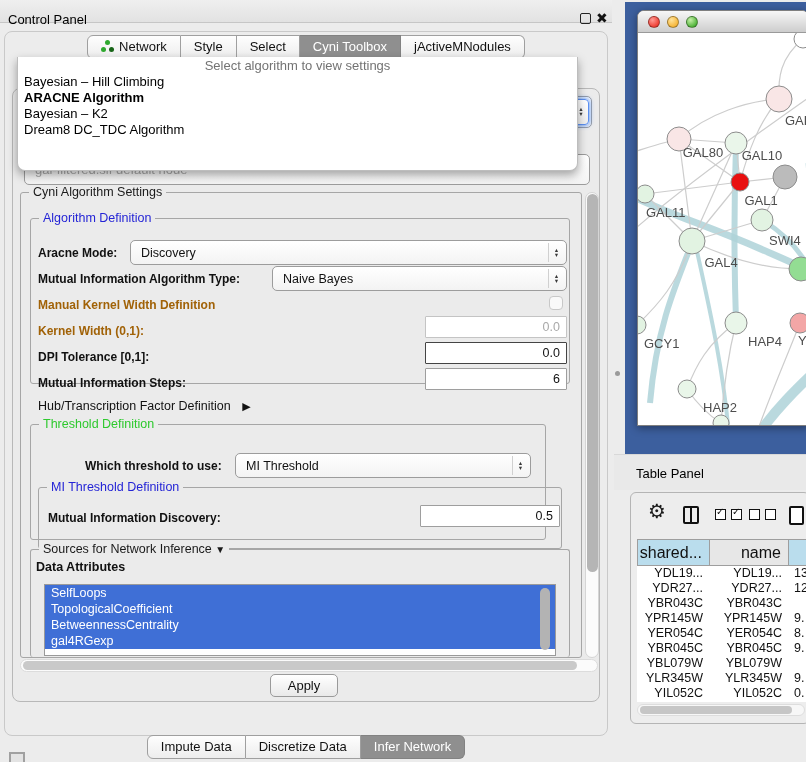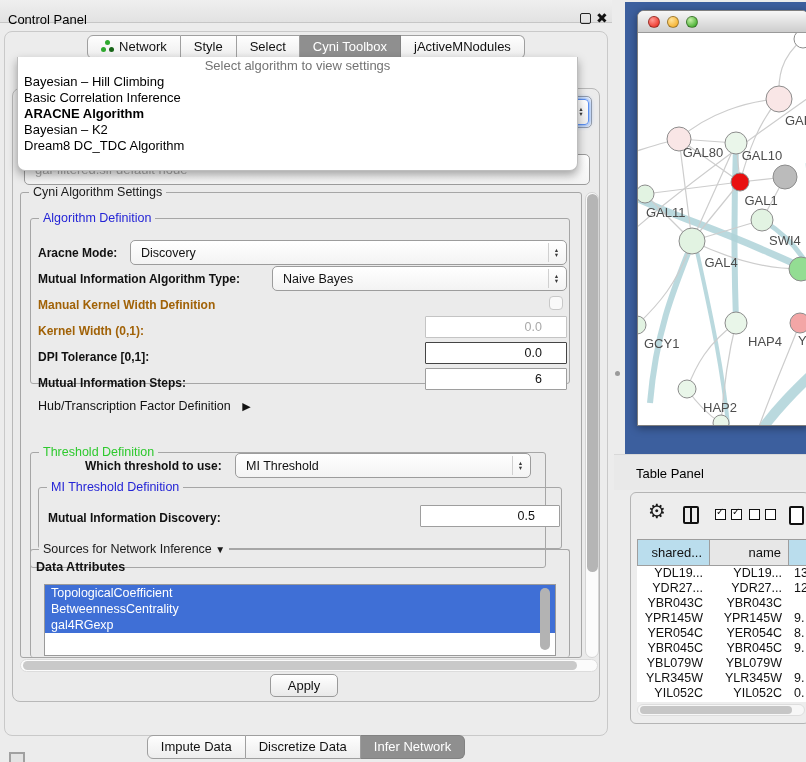--- a/index.html
+++ b/index.html
@@ -40,27 +40,27 @@
   .dd-item { height:16px; line-height:16px; padding-left:6px; font-size:13px; color:#000; white-space:nowrap; }
   .dd-item.sel { font-weight:bold; }
 
   .group { border:1px solid #a6a6a6; border-radius:3px; }
   .gtitle { position:absolute; top:-8px; left:8px; background:#ebebeb; padding:0 4px; font-size:12.5px; line-height:15px; white-space:nowrap; color:#1a1a1a; }
   .t-blue { color:#2424d6; }
   .t-green { color:#2ec92e; }
 
   .lbl { position:absolute; font-size:12px; font-weight:bold; white-space:nowrap; }
   .lbl.dis { color:#a16207; }
-  .field { position:absolute; background:#fff; border:1px solid #9e9e9e; font-size:12.5px; text-align:right; padding:0 24px; line-height:20px; border-radius:1px; }
+  .field { position:absolute; background:#fff; border:1px solid #9e9e9e; font-size:12.5px; text-align:right; padding:0 6px; line-height:20px; border-radius:1px; }
   .field.dis { color:#a9a9a9; border-color:#c4c4c4; }
   .field.hot { border-color:#444; }
 
   #g-settings { left:20px; top:192px; width:562px; height:466px; }
   #g-algdef  { left:30px; top:218px; width:540px; height:166px; }
-  #g-thresh  { left:30px; top:452px; width:516px; height:116px;padding-left:36px; }
+  #g-thresh  { left:30px; top:424px; width:516px; height:116px;padding-left:36px; }
   #g-mithr   { left:38px; top:487px; width:524px; height:62px; }
   #g-mithr .gtitle, #g-thresh .gtitle, #g-algdef .gtitle, #g-sources .gtitle { background:#ebebeb; }
   #g-sources { left:30px; top:549px; width:540px; height:108px; border-bottom:none; }
 
   .cb { position:absolute; width:14px; height:14px; border:1px solid #c8c8c8; border-radius:4px; background:#f9f9f9; }
 
   #attr-list { left:44px; top:584px; width:512px; height:72px; background:#fff; border:1px solid #9a9a9a; overflow:hidden; }
   .attr { height:16px; line-height:16px; padding-left:6px; font-size:12.5px; background:#3f6fd6; color:#fff; white-space:nowrap; }
   #attr-scroll { left:540px; top:588px; width:10px; height:62px; background:#b3b3b3; border-radius:5px; z-index:3; }
 
@@ -93,21 +93,21 @@
   #tp-strip { left:614px; top:454px; width:192px; height:36px; background:#e9e9e9; border-top:1px solid #d8d8d8; }
   #tp-title { left:636px; top:466px; font-size:13px; color:#000; }
   #table-box { left:630px; top:492px; width:180px; height:232px; background:#ededed; border:1px solid #b5b5b5; border-radius:6px; overflow:hidden; }
   .ticon { position:absolute; top:13px; }
   #ic-gear { left:17px; top:6px; font-size:20px; color:#1a1a1a; }
   #ic-cols { left:52px; width:16px; height:18px; border:2px solid #111; border-radius:2px; }
   #ic-cols::after { content:""; position:absolute; left:5px; top:0; bottom:0; border-left:2px solid #111; }
   .cbx { position:absolute; top:16px; width:11px; height:11px; border:1.6px solid #111; background:#fff; }
   .cbx .tick { position:absolute; left:0px; top:-4px; font-size:10px; font-weight:bold; color:#111; }
   #ic-doc { left:158px; width:15px; height:19px; border:2px solid #111; border-radius:2px; background:#fff; }
-  .th { position:absolute; top:46px; height:27px; border:1px solid #9e9e9e; border-left:none; background:#e7e7e7; font-size:13px; display:flex; align-items:center; justify-content:flex-end; padding-right:7px; }
+  .th { position:absolute; top:46px; height:27px; border:1px solid #9e9e9e; border-left:none; background:#e7e7e7; font-size:16px; display:flex; align-items:center; justify-content:flex-end; padding-right:7px; }
   .th.first { border-left:1px solid #9e9e9e; }
   .th.blue { background:#badded; }
   #rows { position:absolute; left:6px; top:73px; width:174px; height:136px; background:#fff; overflow:hidden; }
   .trow { display:flex; height:15px; line-height:15px; font-size:12.5px; }
   .tc { white-space:nowrap; overflow:hidden; }
   .tc1 { width:73px; text-align:right; padding-right:7px; }
   .tc2 { width:79px; text-align:right; padding-right:7px; }
   .tc3 { width:22px; text-align:left; padding-left:5px; }
   #t-hscroll { position:absolute; left:6px; top:211px; width:168px; height:12px; background:#f7f7f7; border:1px solid #ddd; border-radius:6px; }
   #t-hthumb { position:absolute; left:2px; top:1px; width:152px; height:8px; background:#c6c6c6; border-radius:4px; }
@@ -150,21 +150,20 @@
 </div>
 
 <div class="abs combo" id="src-combo">
   <div class="val">gal-filtered.sif default node</div>
 </div>
 
 <div class="abs" id="algo-popup">
   <div class="dd-head">Select algorithm to view settings</div>
   <div id="dd-items">
       <div class="dd-item">Bayesian – Hill Climbing</div>
-      <div class="dd-item">Basic Correlation Inference</div>
       <div class="dd-item sel">ARACNE Algorithm</div>
       <div class="dd-item">Bayesian – K2</div>
       <div class="dd-item">Dream8 DC_TDC Algorithm</div>
     </div>
 </div>
 
 <div class="abs group" id="g-settings">
   <div class="gtitle">Cyni Algorithm Settings</div>
 </div>
 
@@ -219,20 +218,21 @@
 <div class="abs field" style="left:420px; top:505px; width:140px; height:22px;">0.5</div>
 
 <div class="abs group" id="g-sources">
   <div class="gtitle">
     <span>Sources for Network Inference</span>
     <span style="font-size:10px;">▼</span>
   </div>
 </div>
 <div class="abs lbl" style="left:36px; top:560px; font-size:12.5px;">Data Attributes</div>
 <div class="abs" id="attr-list">
+    <div class="attr">SelfLoops</div>
     <div class="attr">TopologicalCoefficient</div>
     <div class="attr">BetweennessCentrality</div>
     <div class="attr">gal4RGexp</div>
   </div>
 <div class="abs" id="attr-scroll"></div>
 
 <div class="abs" id="v-scroll-track"></div>
 <div class="abs" id="v-scroll-thumb"></div>
 <div class="abs" id="h-scroll-track"></div>
 <div class="abs" id="h-scroll-thumb"></div>

